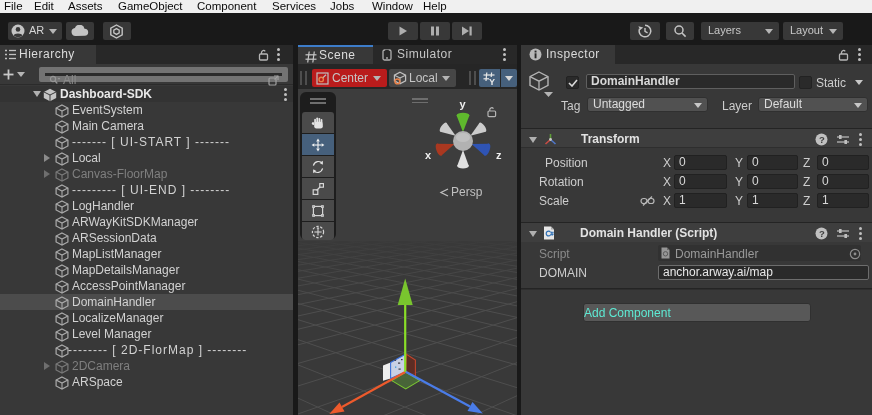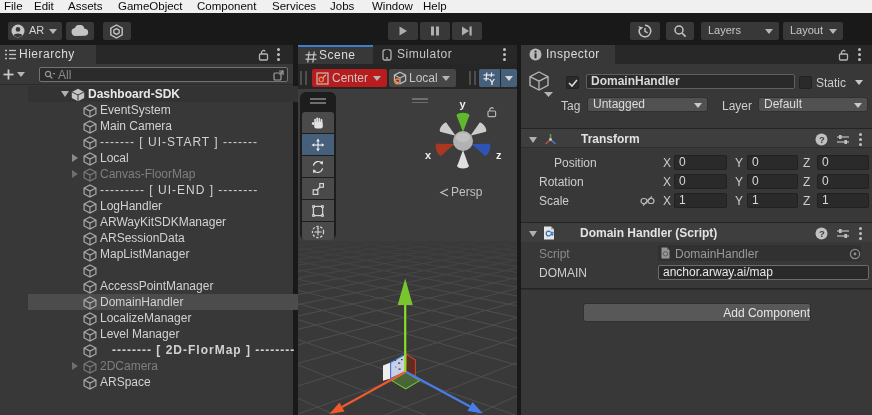--- a/index.html
+++ b/index.html
@@ -148,36 +148,36 @@
           <i></i>
         </div>
     </div>
 
     <div class="abs" style="left:0;top:19px;width:293px;height:21px;background:#383838;border-bottom:1px solid #2b2b2b;">
       <svg class="abs" style="left:3px;top:5px" width="11" height="11" viewBox="0 0 11 11">
         <line x1="5.5" y1="0.5" x2="5.5" y2="10.5" stroke="#c8c8c8" stroke-width="1.8"></line>
         <line x1="0.5" y1="5.5" x2="10.5" y2="5.5" stroke="#c8c8c8" stroke-width="1.8"></line>
       </svg>
       <div class="caret" style="left:17px; top:8px; border-top-color:#b5b5b5;"></div>
-      <div class="abs" style="left:39px;top:3px;width:249px;height:15px;background:#2b2b2b;border:1px solid #737373;border-radius:2px;">
+      <div class="abs" style="left:39px;top:3px;width:249px;height:15px;background:#2b2b2b;border:6px solid #737373;border-radius:2px;">
         <svg class="abs" style="left:4px;top:2px" width="12" height="10" viewBox="0 0 12 10">
           <circle cx="4" cy="4" r="2.6" fill="none" stroke="#969696" stroke-width="1.2"></circle>
           <line x1="6" y1="6" x2="8.3" y2="8.5" stroke="#969696" stroke-width="1.2"></line>
           <path d="M8.6 3 L11.4 3 L10 4.8 Z" fill="#969696"></path>
         </svg>
         <span style="position:absolute;left:18px;top:0px;font-size:12px;line-height:14px;color:#8a8a8a;">All</span>
         <svg class="abs" style="right:3px;top:2px" width="11" height="11" viewBox="0 0 11 11">
           <rect x="1" y="3" width="7" height="7" rx="1" fill="none" stroke="#a0a0a0" stroke-width="1.2"></rect>
           <path d="M6 1 L10 1 L10 5" fill="none" stroke="#a0a0a0" stroke-width="1.2"></path>
           <line x1="10" y1="1" x2="6.5" y2="4.5" stroke="#a0a0a0" stroke-width="1.2"></line>
         </svg>
       </div>
     </div>
 
-    <div id="tree" class="abs" style="left:0;top:41px;width:293px;bottom:0;margin-left:28px;">
+    <div id="tree" class="abs" style="left:0;top:41px;width:293px;bottom:0;">
       <div class="trow" style="top:0px;background:#333333;"><div class="arrow-d" style="left:33px;"></div><svg style="left:43px;" width="14" height="14" viewBox="0 0 14 14">
             <polygon points="7,0.8 13.2,3.9 13.2,10.1 7,13.2 0.8,10.1 0.8,3.9" fill="#c6c6c6"></polygon>
             <path d="M0.8 3.9 L7 7 L13.2 3.9 M7 7 L7 13.2" stroke="#383838" stroke-width="1" fill="none"></path>
           </svg><b style="position:absolute;left:60px;color:#e8e8e8;">Dashboard-SDK</b><div class="dots3" style="left:284px;top:2px;"><i></i><i></i><i></i></div></div>
       <div class="trow" style="top:16px;"><svg style="left:55px;" width="14" height="14" viewBox="0 0 14 14">
             <polygon points="7,1 12.9,4 12.9,10 7,13 1.1,10 1.1,4" fill="none" stroke="#ababab" stroke-width="1.2"></polygon>
             <path d="M1.1 4 L7 7.1 L12.9 4 M7 7.1 L7 13" stroke="#ababab" stroke-width="1.1" fill="none"></path>
           </svg><span style="position:absolute;left:72px;">EventSystem</span></div>
       <div class="trow" style="top:32px;"><svg style="left:55px;" width="14" height="14" viewBox="0 0 14 14">
             <polygon points="7,1 12.9,4 12.9,10 7,13 1.1,10 1.1,4" fill="none" stroke="#ababab" stroke-width="1.2"></polygon>
@@ -211,41 +211,41 @@
             <polygon points="7,1 12.9,4 12.9,10 7,13 1.1,10 1.1,4" fill="none" stroke="#ababab" stroke-width="1.2"></polygon>
             <path d="M1.1 4 L7 7.1 L12.9 4 M7 7.1 L7 13" stroke="#ababab" stroke-width="1.1" fill="none"></path>
           </svg><span style="position:absolute;left:72px;">ARSessionData</span></div>
       <div class="trow" style="top:160px;"><svg style="left:55px;" width="14" height="14" viewBox="0 0 14 14">
             <polygon points="7,1 12.9,4 12.9,10 7,13 1.1,10 1.1,4" fill="none" stroke="#ababab" stroke-width="1.2"></polygon>
             <path d="M1.1 4 L7 7.1 L12.9 4 M7 7.1 L7 13" stroke="#ababab" stroke-width="1.1" fill="none"></path>
           </svg><span style="position:absolute;left:72px;">MapListManager</span></div>
       <div class="trow" style="top:176px;"><svg style="left:55px;" width="14" height="14" viewBox="0 0 14 14">
             <polygon points="7,1 12.9,4 12.9,10 7,13 1.1,10 1.1,4" fill="none" stroke="#ababab" stroke-width="1.2"></polygon>
             <path d="M1.1 4 L7 7.1 L12.9 4 M7 7.1 L7 13" stroke="#ababab" stroke-width="1.1" fill="none"></path>
-          </svg></div>
+          </svg><span style="position:absolute;left:72px;">MapDetailsManager</span></div>
       <div class="trow" style="top:192px;"><svg style="left:55px;" width="14" height="14" viewBox="0 0 14 14">
             <polygon points="7,1 12.9,4 12.9,10 7,13 1.1,10 1.1,4" fill="none" stroke="#ababab" stroke-width="1.2"></polygon>
             <path d="M1.1 4 L7 7.1 L12.9 4 M7 7.1 L7 13" stroke="#ababab" stroke-width="1.1" fill="none"></path>
           </svg><span style="position:absolute;left:72px;">AccessPointManager</span></div>
       <div class="trow" style="top:208px;background:#4c4c4c;"><svg style="left:55px;" width="14" height="14" viewBox="0 0 14 14">
             <polygon points="7,1 12.9,4 12.9,10 7,13 1.1,10 1.1,4" fill="none" stroke="#ababab" stroke-width="1.2"></polygon>
             <path d="M1.1 4 L7 7.1 L12.9 4 M7 7.1 L7 13" stroke="#ababab" stroke-width="1.1" fill="none"></path>
           </svg><span style="position:absolute;left:72px;">DomainHandler</span></div>
       <div class="trow" style="top:224px;"><svg style="left:55px;" width="14" height="14" viewBox="0 0 14 14">
             <polygon points="7,1 12.9,4 12.9,10 7,13 1.1,10 1.1,4" fill="none" stroke="#ababab" stroke-width="1.2"></polygon>
             <path d="M1.1 4 L7 7.1 L12.9 4 M7 7.1 L7 13" stroke="#ababab" stroke-width="1.1" fill="none"></path>
           </svg><span style="position:absolute;left:72px;">LocalizeManager</span></div>
       <div class="trow" style="top:240px;"><svg style="left:55px;" width="14" height="14" viewBox="0 0 14 14">
             <polygon points="7,1 12.9,4 12.9,10 7,13 1.1,10 1.1,4" fill="none" stroke="#ababab" stroke-width="1.2"></polygon>
             <path d="M1.1 4 L7 7.1 L12.9 4 M7 7.1 L7 13" stroke="#ababab" stroke-width="1.1" fill="none"></path>
           </svg><span style="position:absolute;left:72px;">Level Manager</span></div>
       <div class="trow" style="top:256px;"><svg style="left:55px;" width="14" height="14" viewBox="0 0 14 14">
             <polygon points="7,1 12.9,4 12.9,10 7,13 1.1,10 1.1,4" fill="none" stroke="#ababab" stroke-width="1.2"></polygon>
             <path d="M1.1 4 L7 7.1 L12.9 4 M7 7.1 L7 13" stroke="#ababab" stroke-width="1.1" fill="none"></path>
-          </svg><span style="position:absolute;left:84px;letter-spacing:1px;font-weight:bold;">-------- [ 2D-FlorMap ] --------</span></div>
+          </svg><span style="position:absolute;left:68px;letter-spacing:1px;">-------- [ 2D-FlorMap ] --------</span></div>
       <div class="trow gray" style="top:272px;"><div class="arrow-r" style="left:44px;border-left-color:#6e6e6e;"></div><svg style="left:55px;" width="14" height="14" viewBox="0 0 14 14">
             <polygon points="7,1 12.9,4 12.9,10 7,13 1.1,10 1.1,4" fill="none" stroke="#7a7a7a" stroke-width="1.2"></polygon>
             <path d="M1.1 4 L7 7.1 L12.9 4 M7 7.1 L7 13" stroke="#7a7a7a" stroke-width="1.1" fill="none"></path>
           </svg><span style="position:absolute;left:72px;">2DCamera</span></div>
       <div class="trow" style="top:288px;"><svg style="left:55px;" width="14" height="14" viewBox="0 0 14 14">
             <polygon points="7,1 12.9,4 12.9,10 7,13 1.1,10 1.1,4" fill="none" stroke="#ababab" stroke-width="1.2"></polygon>
             <path d="M1.1 4 L7 7.1 L12.9 4 M7 7.1 L7 13" stroke="#ababab" stroke-width="1.1" fill="none"></path>
           </svg><span style="position:absolute;left:72px;">ARSpace</span></div>
     </div>
   </div>
@@ -575,21 +575,21 @@
         <rect x="8.4" y="7" width="2.6" height="4" fill="#c0c0c0"></rect>
       </svg>
       <div class="dots3" style="left:338px;top:4px;">
           <i></i>
           <i></i>
           <i></i>
         </div>
     </div>
     <div id="trows">
         <div class="abs" style="left:0;top:0;">
-          <span class="ilabel" style="left:33px;top:111px;">Position</span>
+          <span class="ilabel" style="left:24px;top:111px;">Position</span>
           <span class="ilabel" style="left:142px;top:111px;">X</span>
           <div class="nfield" style="left:153px;top:110px;width:53px;">0</div>
           <span class="ilabel" style="left:214px;top:111px;">Y</span>
           <div class="nfield" style="left:226px;top:110px;width:51px;">0</div>
           <span class="ilabel" style="left:282px;top:111px;">Z</span>
           <div class="nfield" style="left:296px;top:110px;width:52px;">0</div>
         </div>
         <div class="abs" style="left:0;top:0;">
           <span class="ilabel" style="left:18px;top:130px;">Rotation</span>
           <span class="ilabel" style="left:142px;top:130px;">X</span>
@@ -657,15 +657,15 @@
       <circle cx="5.5" cy="6.8" r="2.2" fill="none" stroke="#5a5a5a" stroke-width="1"></circle>
     </svg>
     <span class="ilabel" style="left:154px;top:202px;color:#9a9a9a;">DomainHandler</span>
     <svg class="abs" style="left:328px;top:203px" width="12" height="12" viewBox="0 0 12 12">
       <circle cx="6" cy="6" r="4.6" fill="none" stroke="#8e8e8e" stroke-width="1.2"></circle>
       <circle cx="6" cy="6" r="1.4" fill="#8e8e8e"></circle>
     </svg>
     <span class="ilabel" style="left:18px;top:221px;">DOMAIN</span>
     <div class="nfield" style="left:137px;top:220px;width:211px;border-color:#6d6d6d;color:#e8e8e8;">anchor.arway.ai/map</div>
     <div class="abs" style="left:0;top:243px;width:351px;height:2px;background:#2e2e2e;border-top:1px solid #242424;"></div>
-    <div class="abs" style="left:62px;top:258px;width:228px;height:19px;background:#585858;border:1px solid #303030;border-radius:3px;color:#e5e5e5;font-size:12px;line-height:18px;text-align:right;">Add Component</div>
+    <div class="abs" style="left:62px;top:258px;width:228px;height:19px;background:#585858;border:1px solid #303030;border-radius:3px;color:#5eead4;font-size:12px;line-height:18px;text-align:left;">Add Component</div>
   </div>
 </div>
 
 </body></html>

